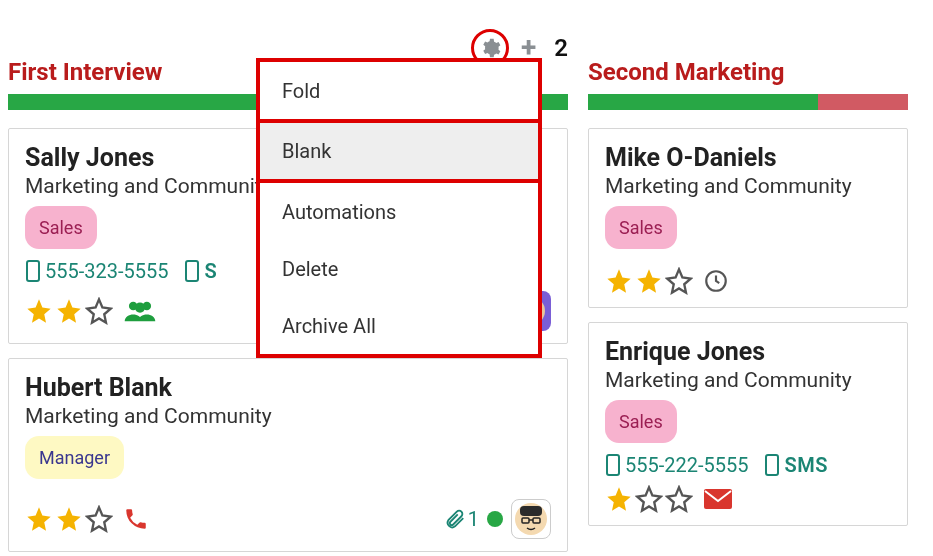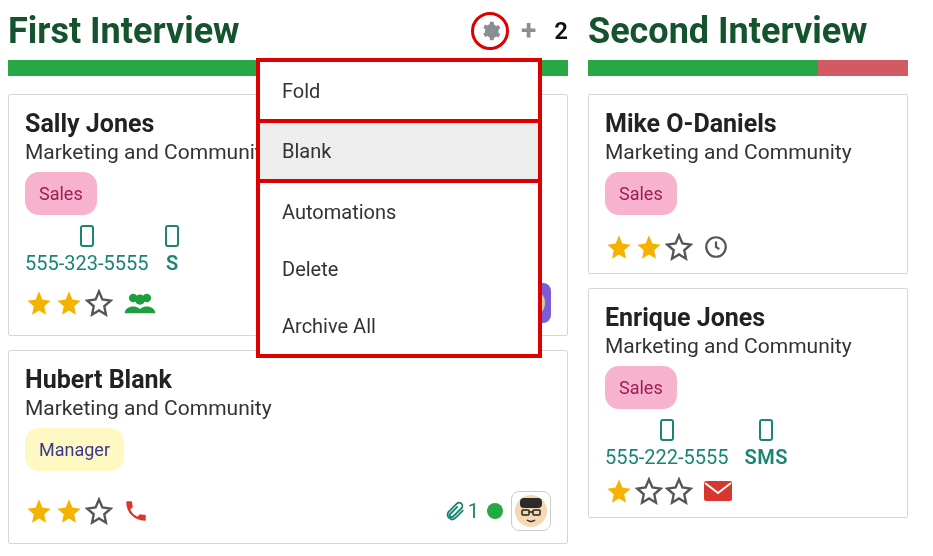--- a/index.html
+++ b/index.html
@@ -23,23 +23,24 @@
     position: relative;
   }
   .column.narrow { width: 320px; }
   .col-header {
     display: flex;
     align-items: center;
     justify-content: space-between;
     padding: 2px 0 8px 0;
   }
   .col-title {
-    font-size: 36px;
+    font-size: 24px;
     font-weight: 700;
-    color: #14532d;
+    color: #b91c1c;
+    margin-top: 48px;
   }
   .col-actions {
     display: flex;
     align-items: center;
     gap: 12px;
   }
   .gear-wrap {
     width: 38px; height: 38px;
     border: 3px solid #d00;
     border-radius: 50%;
@@ -98,21 +99,21 @@
   .tag.purple { background: #fef9c3; color: #3a378f; }
   .contact-row {
     display: flex;
     align-items: center;
     gap: 16px;
     margin-bottom: 8px;
     font-size: 20px;
     color: #1b8574;
   }
   .phone-icon-box {
-    display: inline-flex; align-items:center; gap:4px;flex-direction:column;
+    display: inline-flex; align-items:center; gap:4px;
   }
   .sms-label { font-variant: small-caps; font-weight:600; letter-spacing:0.5px; }
   .rating-row {
     display: flex;
     align-items: center;
     gap: 10px;
   }
   .stars { display:flex; gap:2px; }
   .star { width:28px; height:28px; }
   .right-icons {
@@ -271,21 +272,21 @@
       <div class="menu-item">Fold</div>
       <div class="menu-item highlight">Blank</div>
       <div class="menu-item">Automations</div>
       <div class="menu-item">Delete</div>
       <div class="menu-item">Archive All</div>
     </div>
   </div>
 
   <div class="column narrow">
     <div class="col-header">
-      <div class="col-title">Second Interview</div>
+      <div class="col-title">Second Marketing</div>
     </div>
     <div class="progress">
       <div class="seg green" style="flex:72"></div>
       <div class="seg red" style="flex:28"></div>
     </div>
 
     <div class="card">
       <div class="card-name">Mike O-Daniels</div>
       <div class="card-sub">Marketing and Community</div>
       <span class="tag pink">Sales</span>

